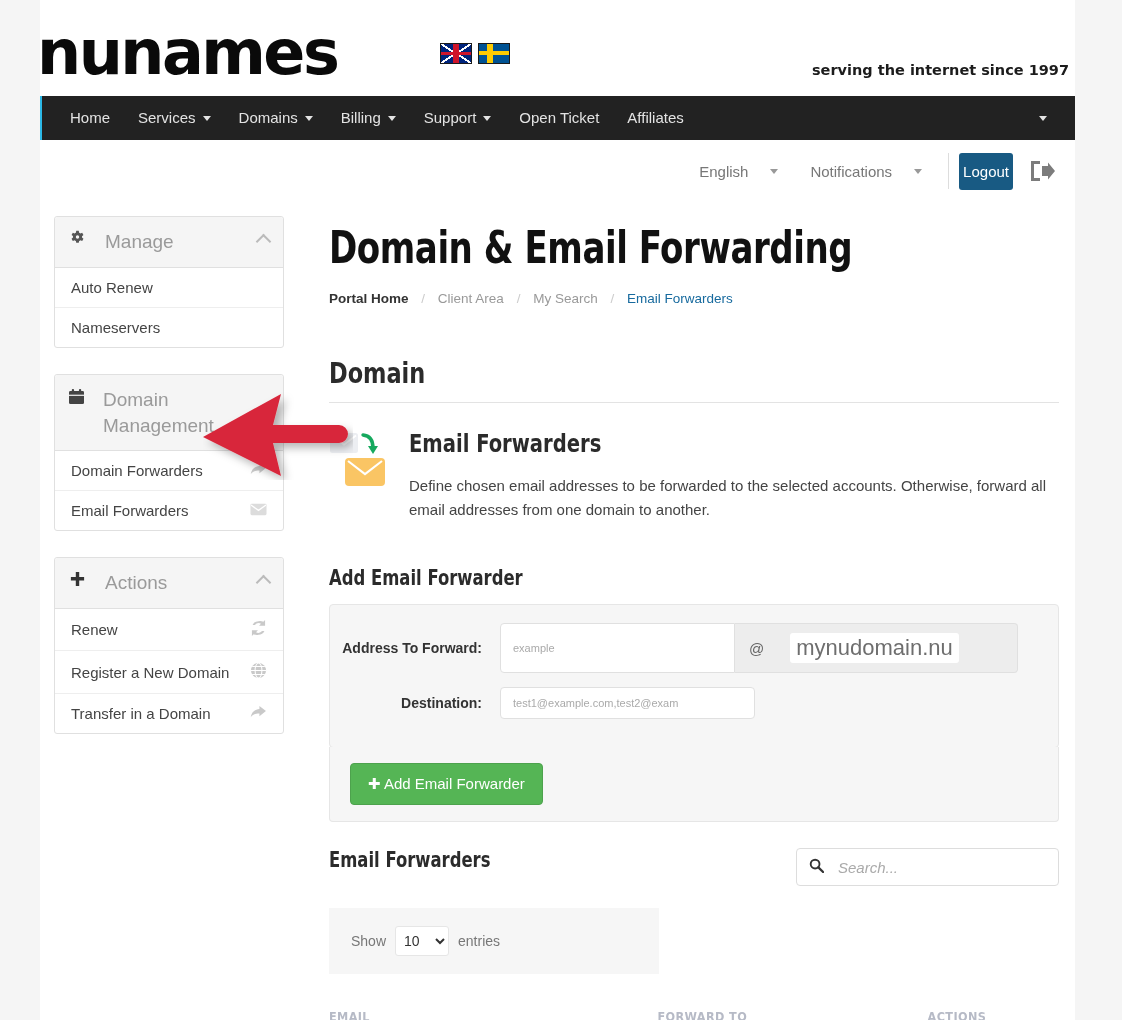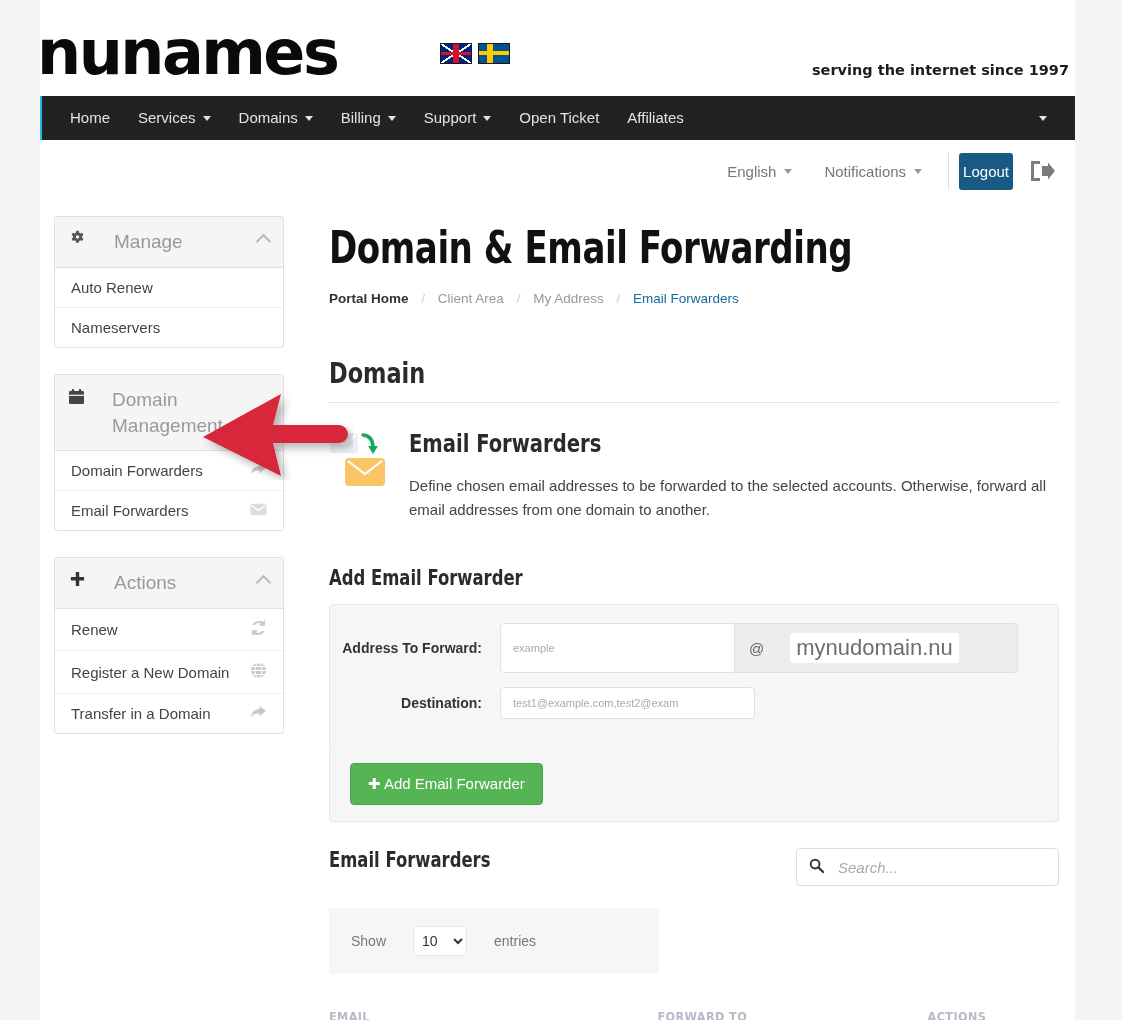--- a/index.html
+++ b/index.html
@@ -38,37 +38,37 @@
             display:flex; align-items:center; padding-left:14px; }
   .nav-item { color:#e3e3e3; font-size:15px; padding:0 14px; height:44px; line-height:44px;
               display:flex; align-items:center; gap:7px; cursor:pointer; white-space:nowrap; }
   .caret { width:0;height:0;border-left:4px solid transparent;border-right:4px solid transparent;
            border-top:5px solid #e3e3e3; display:inline-block; }
   .nav-right { position:absolute; right:14px; top:0; height:44px; display:flex; align-items:center; padding:0 14px; }
 
   
   .utilbar { height:62px; display:flex; align-items:center; justify-content:flex-end;
              padding-right:16px; gap:0; }
-  .util-link { color:#777; font-size:15px; padding:0 16px; display:flex; align-items:center; gap:8px; cursor:pointer; }
+  .util-link { color:#777; font-size:15px; padding:0 16px; display:flex; align-items:center; gap:22px; cursor:pointer; }
   .caret-g { width:0;height:0;border-left:4px solid transparent;border-right:4px solid transparent;
              border-top:5px solid #999; display:inline-block; }
   .util-sep { width:1px; height:36px; background:#ddd; margin:0 10px; }
   .btn-logout { background:#185a83; color:#fff; border:none; font-size:15px;
                 padding:10px 4px; border-radius:3px; cursor:pointer; font-family:"Liberation Sans", sans-serif; }
   .logout-icon { margin-left:16px; margin-right:4px; color:#777; display:flex; align-items:center; cursor:pointer; }
 
   
   .content { display:flex; padding:14px 16px 0 14px; gap:0; position:relative; }
   .sidebar { width:230px; flex:0 0 230px; }
   .main { flex:1; padding-left:45px; padding-top:6px; }
 
   
   .panel { border:1px solid #e0e0e0; border-radius:3px; background:#fff; margin-bottom:26px; }
   .panel-head { background:#f5f5f5; border-bottom:1px solid #e0e0e0; padding:12px 14px;
-                display:flex; align-items:flex-start; gap:28px; font-size:19px; color:#9a9a9a;
+                display:flex; align-items:flex-start; gap:19px; font-size:19px; color:#9a9a9a;
                 position:relative; border-radius:3px 3px 0 0; cursor:pointer; }
   .panel-head .ph-icon { color:#555; font-size:16px; line-height:26px; }
   .panel-head .ph-title { flex:1; line-height:1.35; }
   .chev-up { position:absolute; right:14px; top:19px; width:11px; height:11px;
              border-left:2px solid #bbb; border-top:2px solid #bbb; transform:rotate(45deg); }
   .panel-list { list-style:none; margin:0; padding:0; }
   .panel-list li { padding:11px 16px; border-bottom:1px solid #eee; font-size:15px; color:#444;
                    display:flex; align-items:center; justify-content:space-between; cursor:pointer; }
   .panel-list li:last-child { border-bottom:none; }
   .li-icon { color:#c9c9c9; font-size:15px; }
@@ -131,21 +131,21 @@
   h3.tbl-title { font-family:"DejaVu Sans Condensed","Liberation Sans Narrow","Liberation Sans",sans-serif;
                  font-weight:bold; font-size:21px; color:#2b2b2b; margin:0;
                  transform:scaleX(0.87); transform-origin:left center; }
   .search-box { width:263px; height:38px; border:1px solid #ddd; border-radius:4px; background:#fff;
                 display:flex; align-items:center; padding:0 12px; gap:12px; }
   .search-input { border:none; outline:none; font-size:15px; color:#555; width:100%;
                   font-family:"Liberation Sans", sans-serif; background:transparent;font-style:italic; }
   .search-input::placeholder { color:#aaa; }
 
   .length-box { background:#f6f6f6; margin-top:22px; padding:18px 22px; width:330px;
-                display:flex; align-items:center; gap:27px; font-size:14px; color:#777; }
+                display:flex; align-items:center; gap:9px; font-size:14px; color:#777; }
   .length-select { font-size:14px; padding:5px 4px; border:1px solid #e6e6e6; border-radius:3px;
                    background:#fff; color:#333; font-family:"Liberation Sans", sans-serif; }
 
   table.dt { width:100%; border-collapse:collapse; margin-top:35px; }
   table.dt th { text-align:left; padding:0 0 16px 0; font-size:12.5px; font-weight:bold;
                 letter-spacing:0.4px; color:#b6bac6; border-bottom:3px solid #e4e8f0;
                 font-family:"DejaVu Sans Condensed","Liberation Sans Narrow","Liberation Sans",sans-serif;
                 position:relative; vertical-align:top; cursor:pointer; }
   .col-email { width:45%; }
   .col-fwd { width:37%; }
@@ -324,21 +324,21 @@
 
     <div class="main">
 
       <h1 class="page-title">Domain &amp; Email Forwarding</h1>
 
       <div class="breadcrumb">
         <span class="bc-first">Portal Home</span>
         <span class="bc-sep">/</span>
         <span class="bc-mid">Client Area</span>
         <span class="bc-sep">/</span>
-        <span class="bc-mid">My Address</span>
+        <span class="bc-mid">My Search</span>
         <span class="bc-sep">/</span>
         <span class="bc-active">Email Forwarders</span>
       </div>
 
       <h2 class="sec-title">Domain</h2>
       <div class="hr"></div>
 
       <div class="feature">
         <div class="feature-icon">
           <svg width="58" height="60" viewBox="0 0 58 60">

